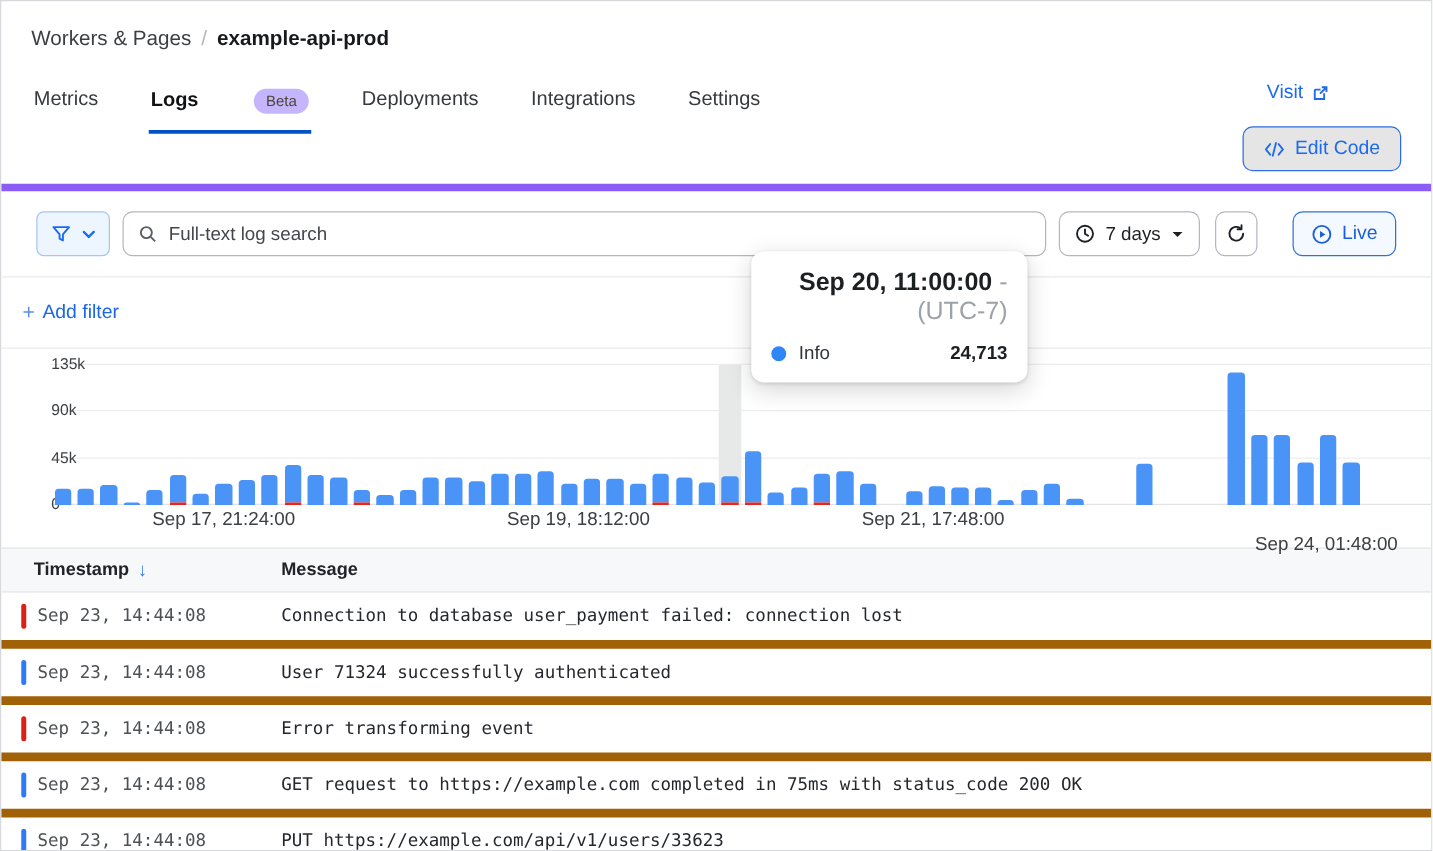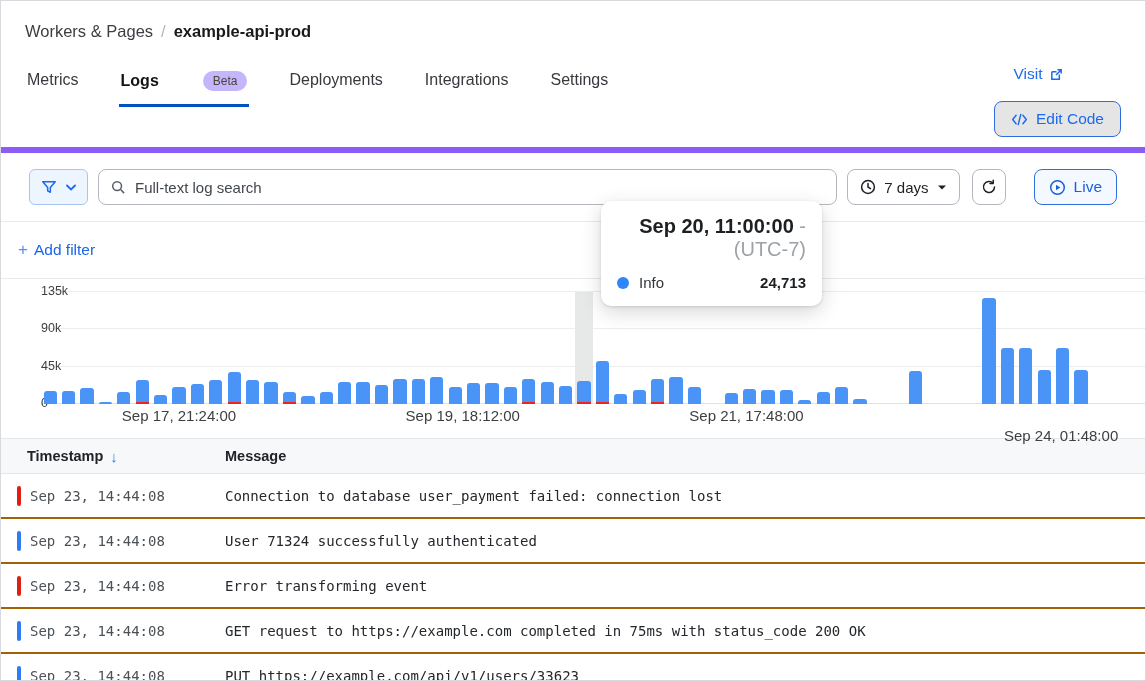--- a/index.html
+++ b/index.html
@@ -136,21 +136,21 @@
   .logtable { margin-top: 11px; }
   .thead {
     height: 36px; background: #f7f8f9;
     border-top: 1px solid #e4e6e8; border-bottom: 1px solid #e4e6e8;
     display: flex; align-items: center;
     font-size: 14.5px; font-weight: 700; color: #202327;
   }
   .th-ts { padding-left: 26px; width: 224px; display: flex; align-items: center; gap: 7px; cursor: pointer; }
   .sort-arrow { color: #2f7df0; font-size: 15px; font-weight: 400; }
   .log-row {
-    height: 45px; border-bottom: 2px solid #a16207;
+    height: 45px; border-bottom: 7px solid #a16207;
     display: flex; align-items: center; cursor: pointer;
   }
   .level-ind { margin-left: 16px; width: 4px; height: 20px; border-radius: 2px; flex: none; }
   .level-ind.error { background: #dd1f15; }
   .level-ind.info  { background: #2e7bf6; }
   .log-ts {
     margin-left: 9px; width: 195px; flex: none;
     font-family: "DejaVu Sans Mono", monospace;
     font-size: 14px; color: #4c5156;
   }

